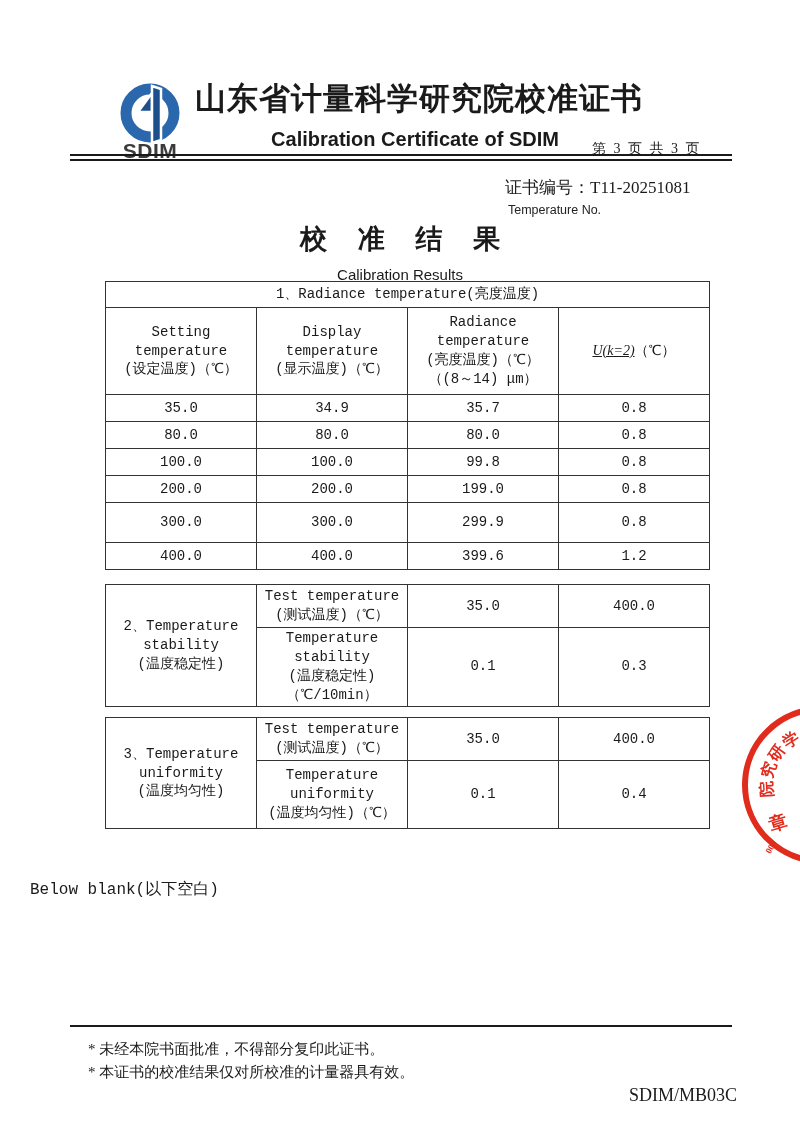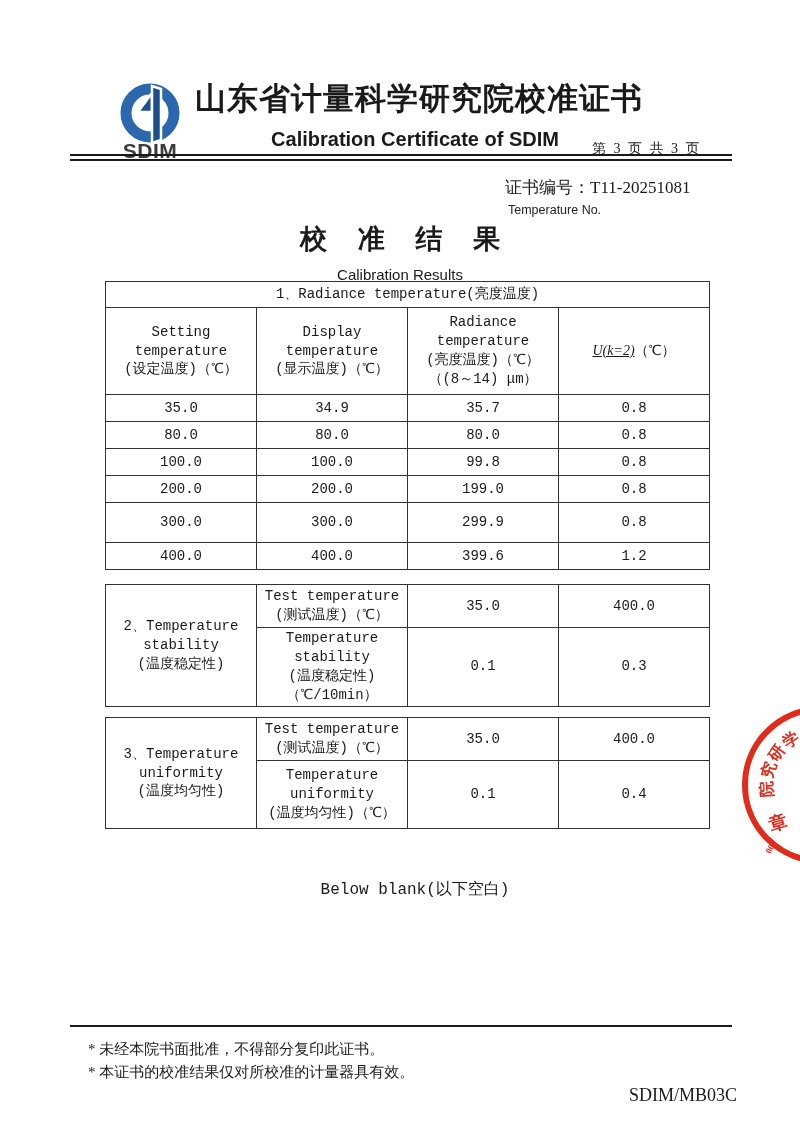--- a/index.html
+++ b/index.html
@@ -34,21 +34,21 @@
 
   
   table.ct { position:absolute; border-collapse:collapse; table-layout:fixed;
     font-family:"Liberation Mono","DejaVu Sans Mono",monospace; }
   table.ct td { border:1px solid #333; text-align:center; vertical-align:middle;
     font-size:14px; line-height:1.35; padding:1px 2px; white-space:pre-line; }
   td.t-title { text-align:left; padding-left:16px; font-size:14px; }
   .small-label { font-size:11.5px; line-height:1.4; }
   .ital { font-style:italic; font-family:"Liberation Serif",serif;text-decoration:underline; }
 
-  .below-blank { left:30px; top:879px; width:770px; text-align:center;
+  .below-blank { left:30px; top:879px; width:770px; text-align:left;
     font-size:16px; font-family:"Liberation Mono","DejaVu Sans Mono",monospace; }
 
   
   .rule1 { left:70px; top:1025px; width:662px; border-top:2px solid #1a1a1a; }
   .note1 { left:88px; top:1040px; font-size:15px; }
   .note2 { left:88px; top:1063px; font-size:15px; }
   .form-code { right:63px; top:1085px; font-size:18px; }
 
   
   .logo-box { left:108px; top:76px; width:84px; height:86px; }

